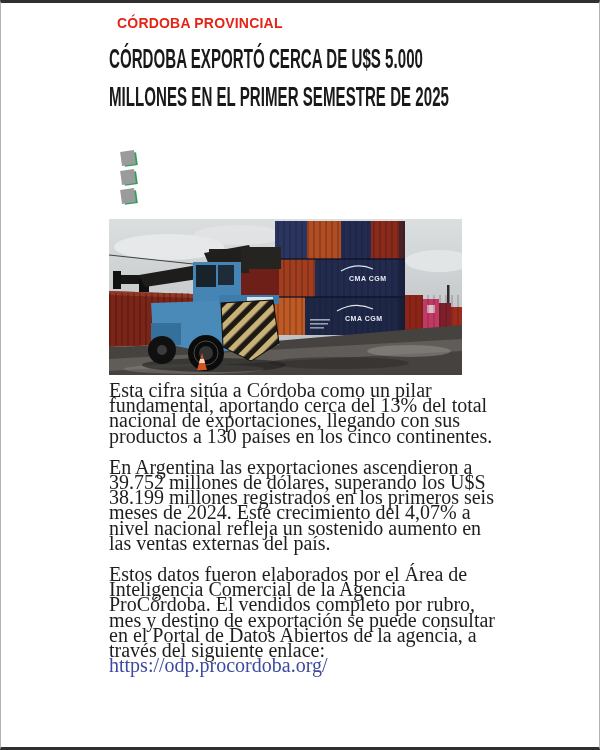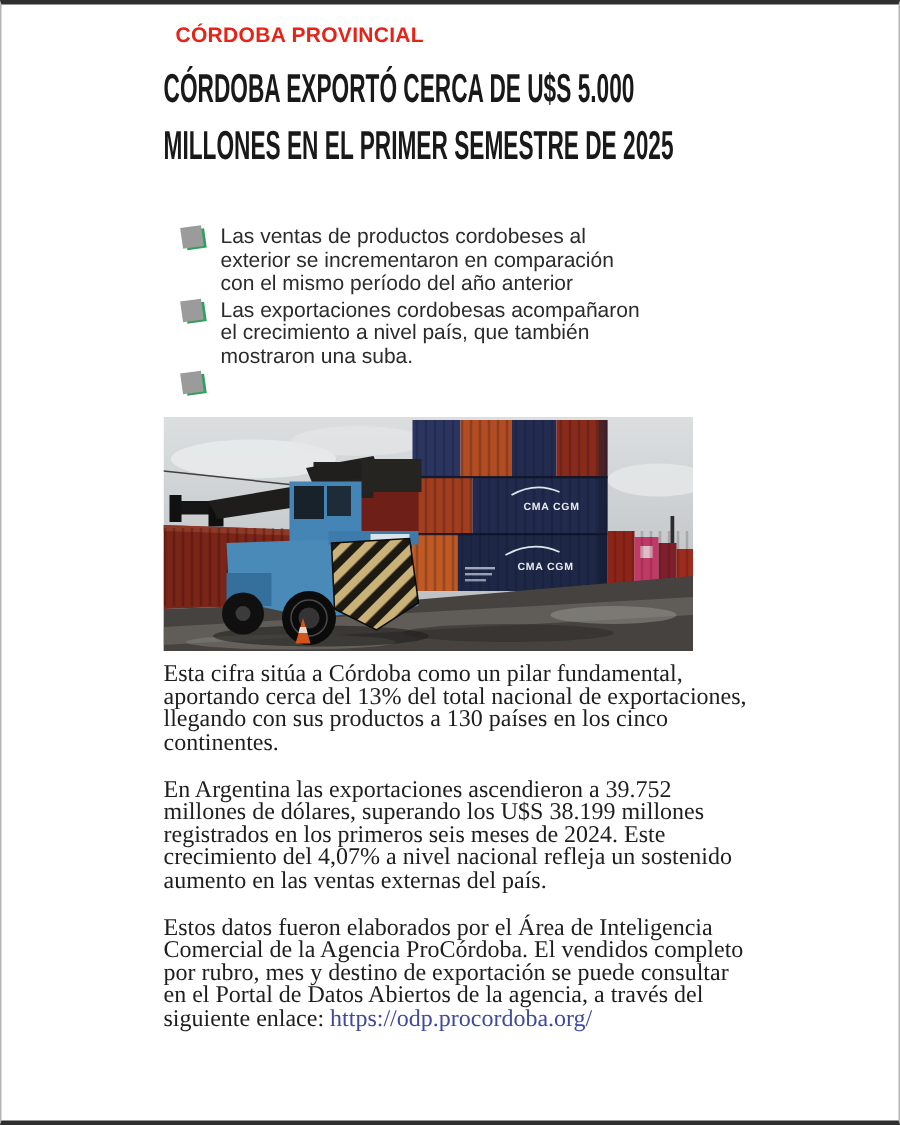--- a/index.html
+++ b/index.html
@@ -29,45 +29,43 @@
   }
   .cube-icon::after{
     content:"";position:absolute;left:0;top:1px;width:14px;height:14px;
     background:var(--bullet-gray,#9b9b9b);transform:rotate(-8deg);
   }
   .bullet-text{font-size:14px;line-height:15.5px;color:#2b2b2b;width:286px;}
   .photo{margin-top:14px;width:353px;height:156px;display:block;}
   .photo svg{display:block;}
   .body-text{
     margin-top:8px;font-family:"Liberation Serif","DejaVu Serif",serif;
-    font-size:16px;line-height:15.2px;color:#1e1e1e;
+    font-size:20px;line-height:15.2px;color:#1e1e1e;
   }
   .body-text p{margin:0 0 16px 0;}
   .body-text a{color:var(--link-blue,#3d4a9f);text-decoration:none;cursor:pointer;}
 </style>
 </head>
 <body>
 
 <div class="content">
 
   <div class="kicker">CÓRDOBA PROVINCIAL</div>
 
   <h1 class="headline" style="margin:9px 0 0 0;">
     <div class="hl-line">CÓRDOBA EXPORTÓ CERCA DE U$S 5.000</div>
     <div class="hl-line">MILLONES EN EL PRIMER SEMESTRE DE 2025</div>
   </h1>
 
   <ul class="bullets">
     <li class="bullet">
       <span class="cube-icon"></span>
-      <span class="bullet-text">Las ventas de productos cordobeses al exterior se incrementaron en comparación con el mismo período del año anterior</span>
     </li>
     <li class="bullet">
       <span class="cube-icon"></span>
-      <span class="bullet-text">Las exportaciones cordobesas acompañaron el crecimiento a nivel país, que también mostraron una suba.</span>
     </li>
     <li class="bullet">
       <span class="cube-icon"></span>
     </li>
   </ul>
 
   <div class="photo">
     <svg width="353" height="156" viewBox="0 0 353 156" xmlns="http://www.w3.org/2000/svg">
       <defs>
         <linearGradient id="sky" x1="0" y1="0" x2="0" y2="1">

